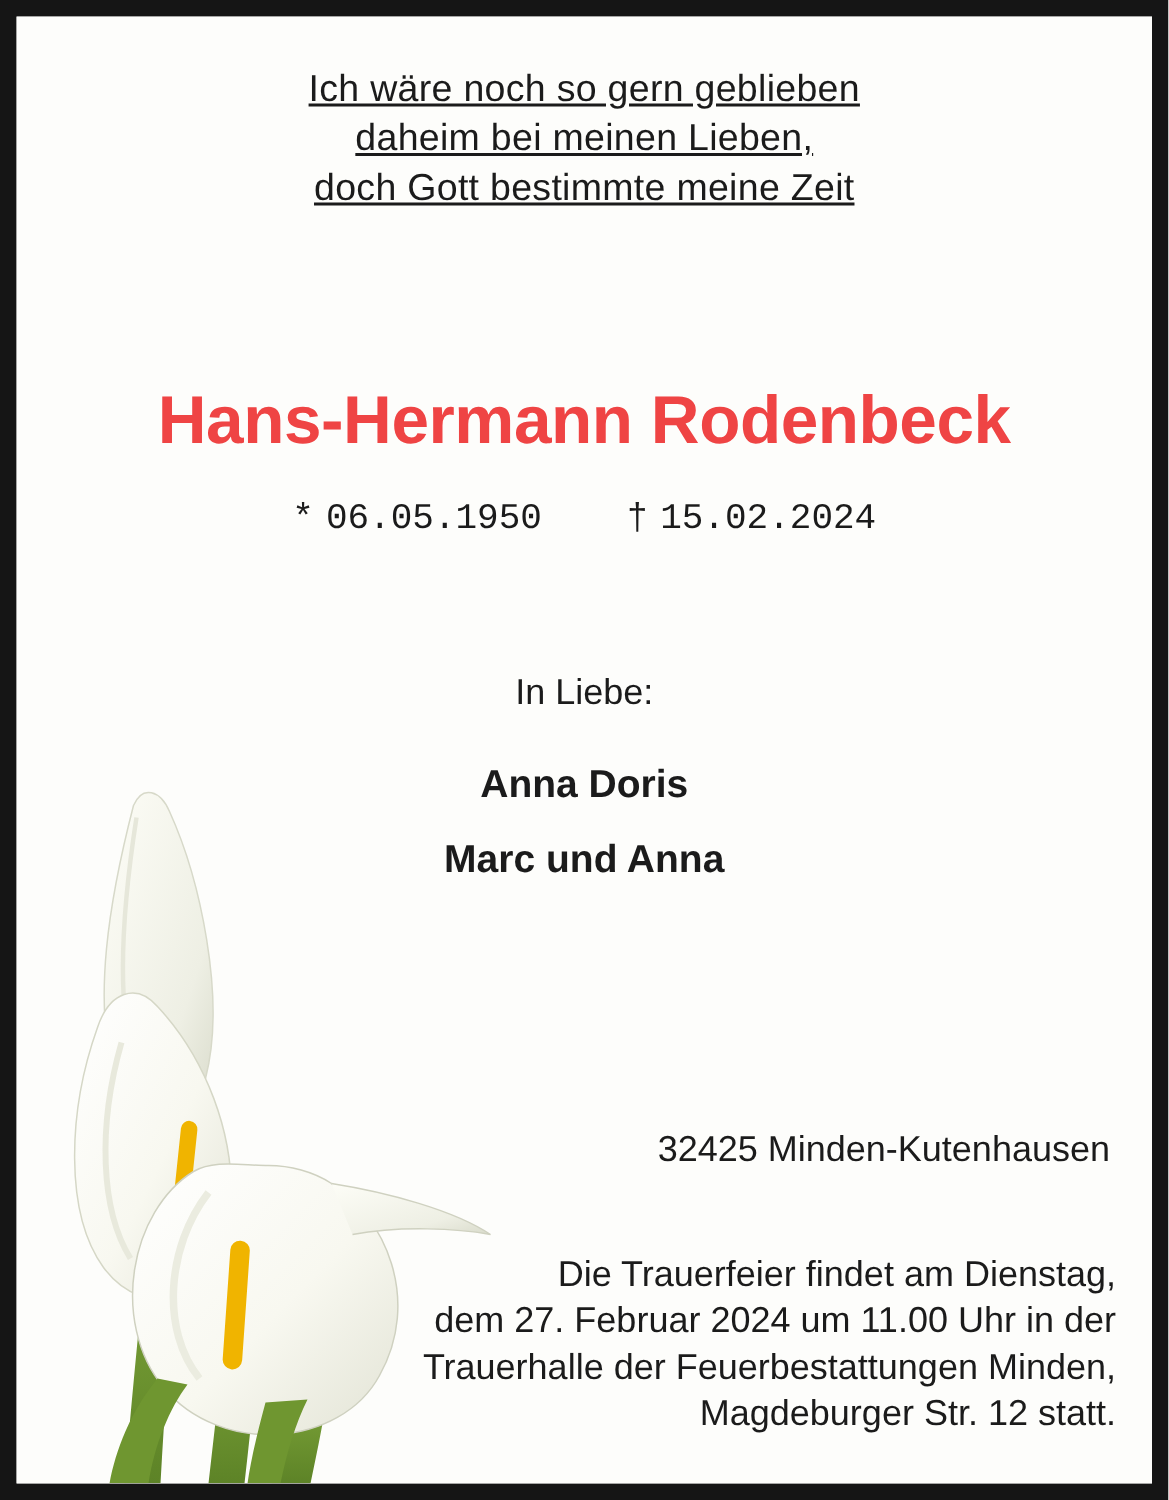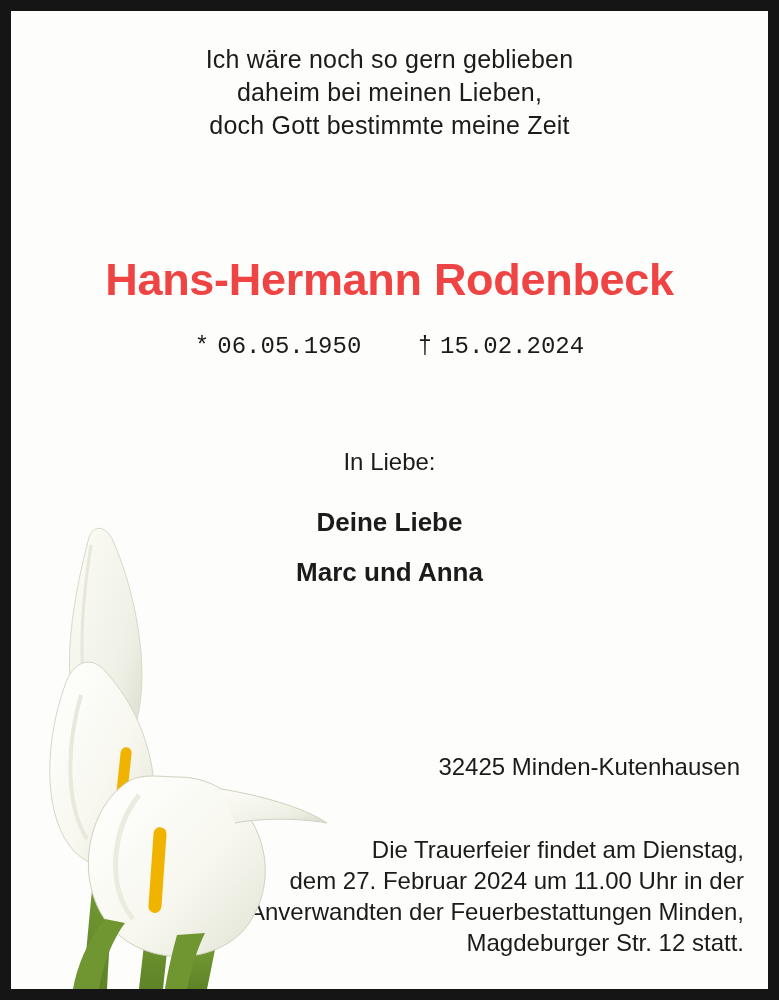--- a/index.html
+++ b/index.html
@@ -31,20 +31,21 @@
   .poem {
     position: absolute;
     top: 32px;
     left: 0;
     width: 100%;
     text-align: center;
     color: #1b1b1b;
     font-size: 25px;
     line-height: 33px;
     letter-spacing: 0.2px;
+    text-decoration: underline;
   }
   .poem div { white-space: pre; }
 
   
   .name {
     position: absolute;
     top: 243px;
     left: 0;
     width: 100%;
     text-align: center;
@@ -143,30 +144,30 @@
       <span class="birth">
         <span class="symbol">*</span><span>06.05.1950</span>
       </span>
       <span class="death">
         <span class="symbol">†</span><span>15.02.2024</span>
       </span>
     </div>
 
     <div class="dedication">
       <div class="lead">In Liebe:</div>
-      <div class="family">Deine Liebe</div>
+      <div class="family">Anna Doris</div>
       <div class="family">Marc und Anna</div>
     </div>
 
     <div class="location">32425 Minden-Kutenhausen</div>
 
     <div class="funeral">
       <div>Die Trauerfeier findet am Dienstag,</div>
       <div>dem 27. Februar 2024 um 11.00 Uhr in der</div>
-      <div>Anverwandten der Feuerbestattungen Minden,</div>
+      <div>Trauerhalle der Feuerbestattungen Minden,</div>
       <div>Magdeburger Str. 12 statt.</div>
     </div>
 
     <svg class="lilies" viewBox="0 0 320 500" aria-hidden="true">
       <defs>
         <linearGradient id="petalGrad" x1="0" y1="0" x2="1" y2="1">
           <stop offset="0%" stop-color="#ffffff"></stop>
           <stop offset="55%" stop-color="#f8f8f0"></stop>
           <stop offset="100%" stop-color="#e2e3d5"></stop>
         </linearGradient>

